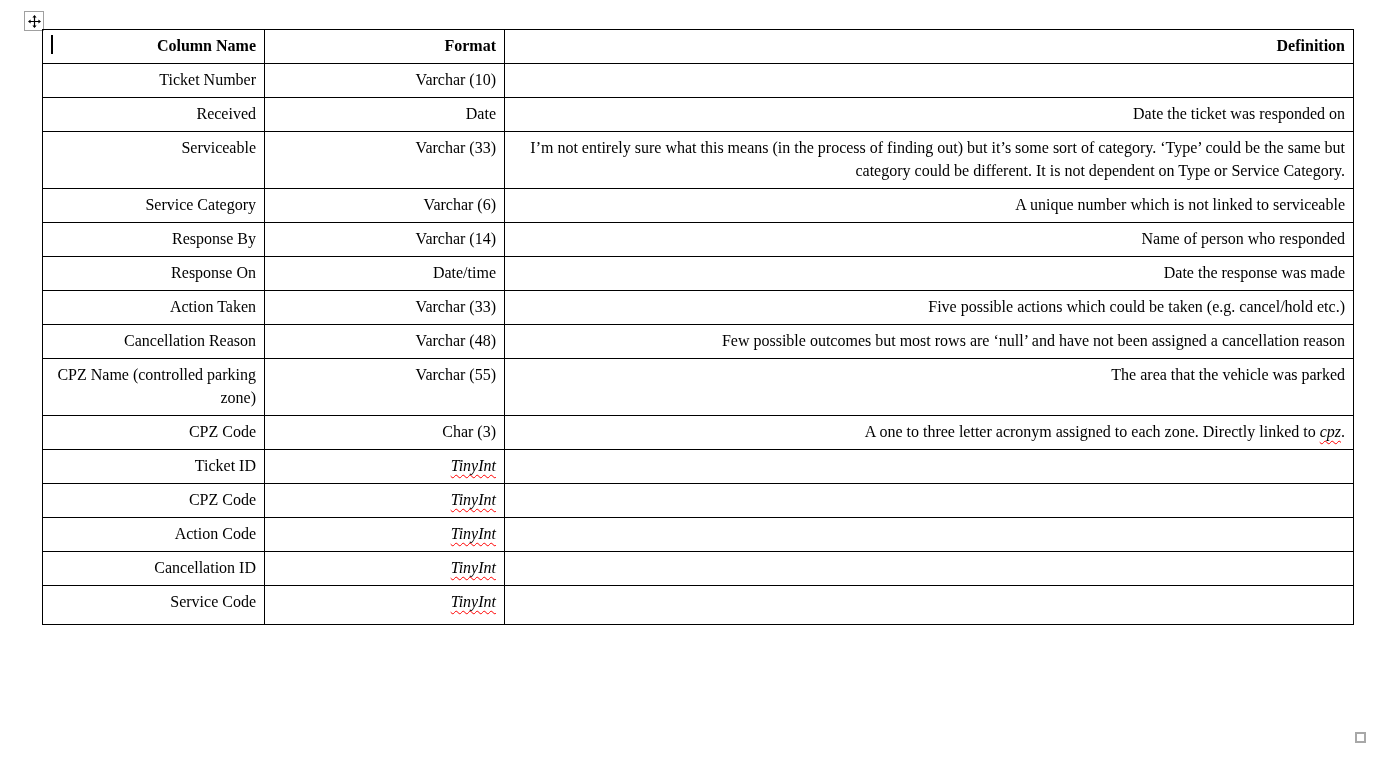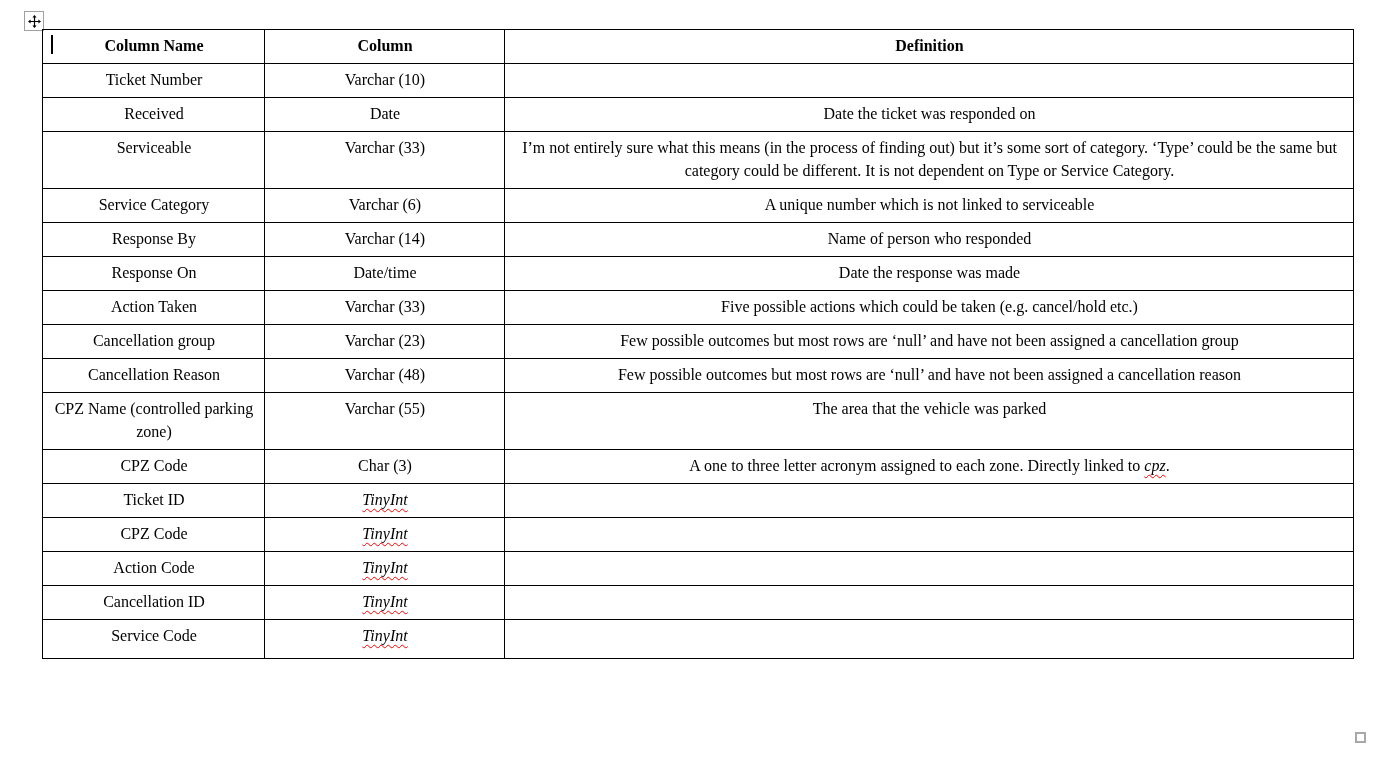--- a/index.html
+++ b/index.html
@@ -38,21 +38,21 @@
     position: absolute;
     left: 42px; top: 29px;
     width: 1311px;
     border-collapse: collapse;
     table-layout: fixed;
     font-size: 16px;
   }
   .doc-table th, .doc-table td {
     border: 1.8px solid #000000;
     vertical-align: top;
-    text-align: center;
+    text-align: right;
     padding: 4px 8px 6px 9px;
     line-height: 23px;
     overflow: hidden;
   }
   .doc-table thead tr { height: 34px; }
   .doc-table tbody tr { height: 34px; padding-left: 12px; }
   .doc-table tbody tr:last-child { height: 39px; }
   .doc-table th {
     font-weight: bold;
     position: relative;
@@ -94,21 +94,21 @@
     <col style="width:240px">
     <col style="width:849px">
   </colgroup>
   <thead>
     <tr>
       <th>
         <span class="text-caret"></span>
         <span>Column Name</span>
       </th>
       <th>
-        <span>Column</span>
+        <span>Format</span>
       </th>
       <th>
         <span>Definition</span>
       </th>
     </tr>
   </thead>
   <tbody>
       <tr>
     <td>
       <span>Ticket Number</span>
@@ -181,31 +181,20 @@
     </td>
     <td>
       <span>Varchar (33)</span>
     </td>
     <td>
       <span>Five possible actions which could be taken (e.g. cancel/hold etc.)</span>
     </td>
   </tr>
       <tr>
     <td>
-      <span>Cancellation group</span>
-    </td>
-    <td>
-      <span>Varchar (23)</span>
-    </td>
-    <td>
-      <span>Few possible outcomes but most rows are ‘null’ and have not been assigned a cancellation group</span>
-    </td>
-  </tr>
-      <tr>
-    <td>
       <span>Cancellation Reason</span>
     </td>
     <td>
       <span>Varchar (48)</span>
     </td>
     <td>
       <span>Few possible outcomes but most rows are ‘null’ and have not been assigned a cancellation reason</span>
     </td>
   </tr>
       <tr>

